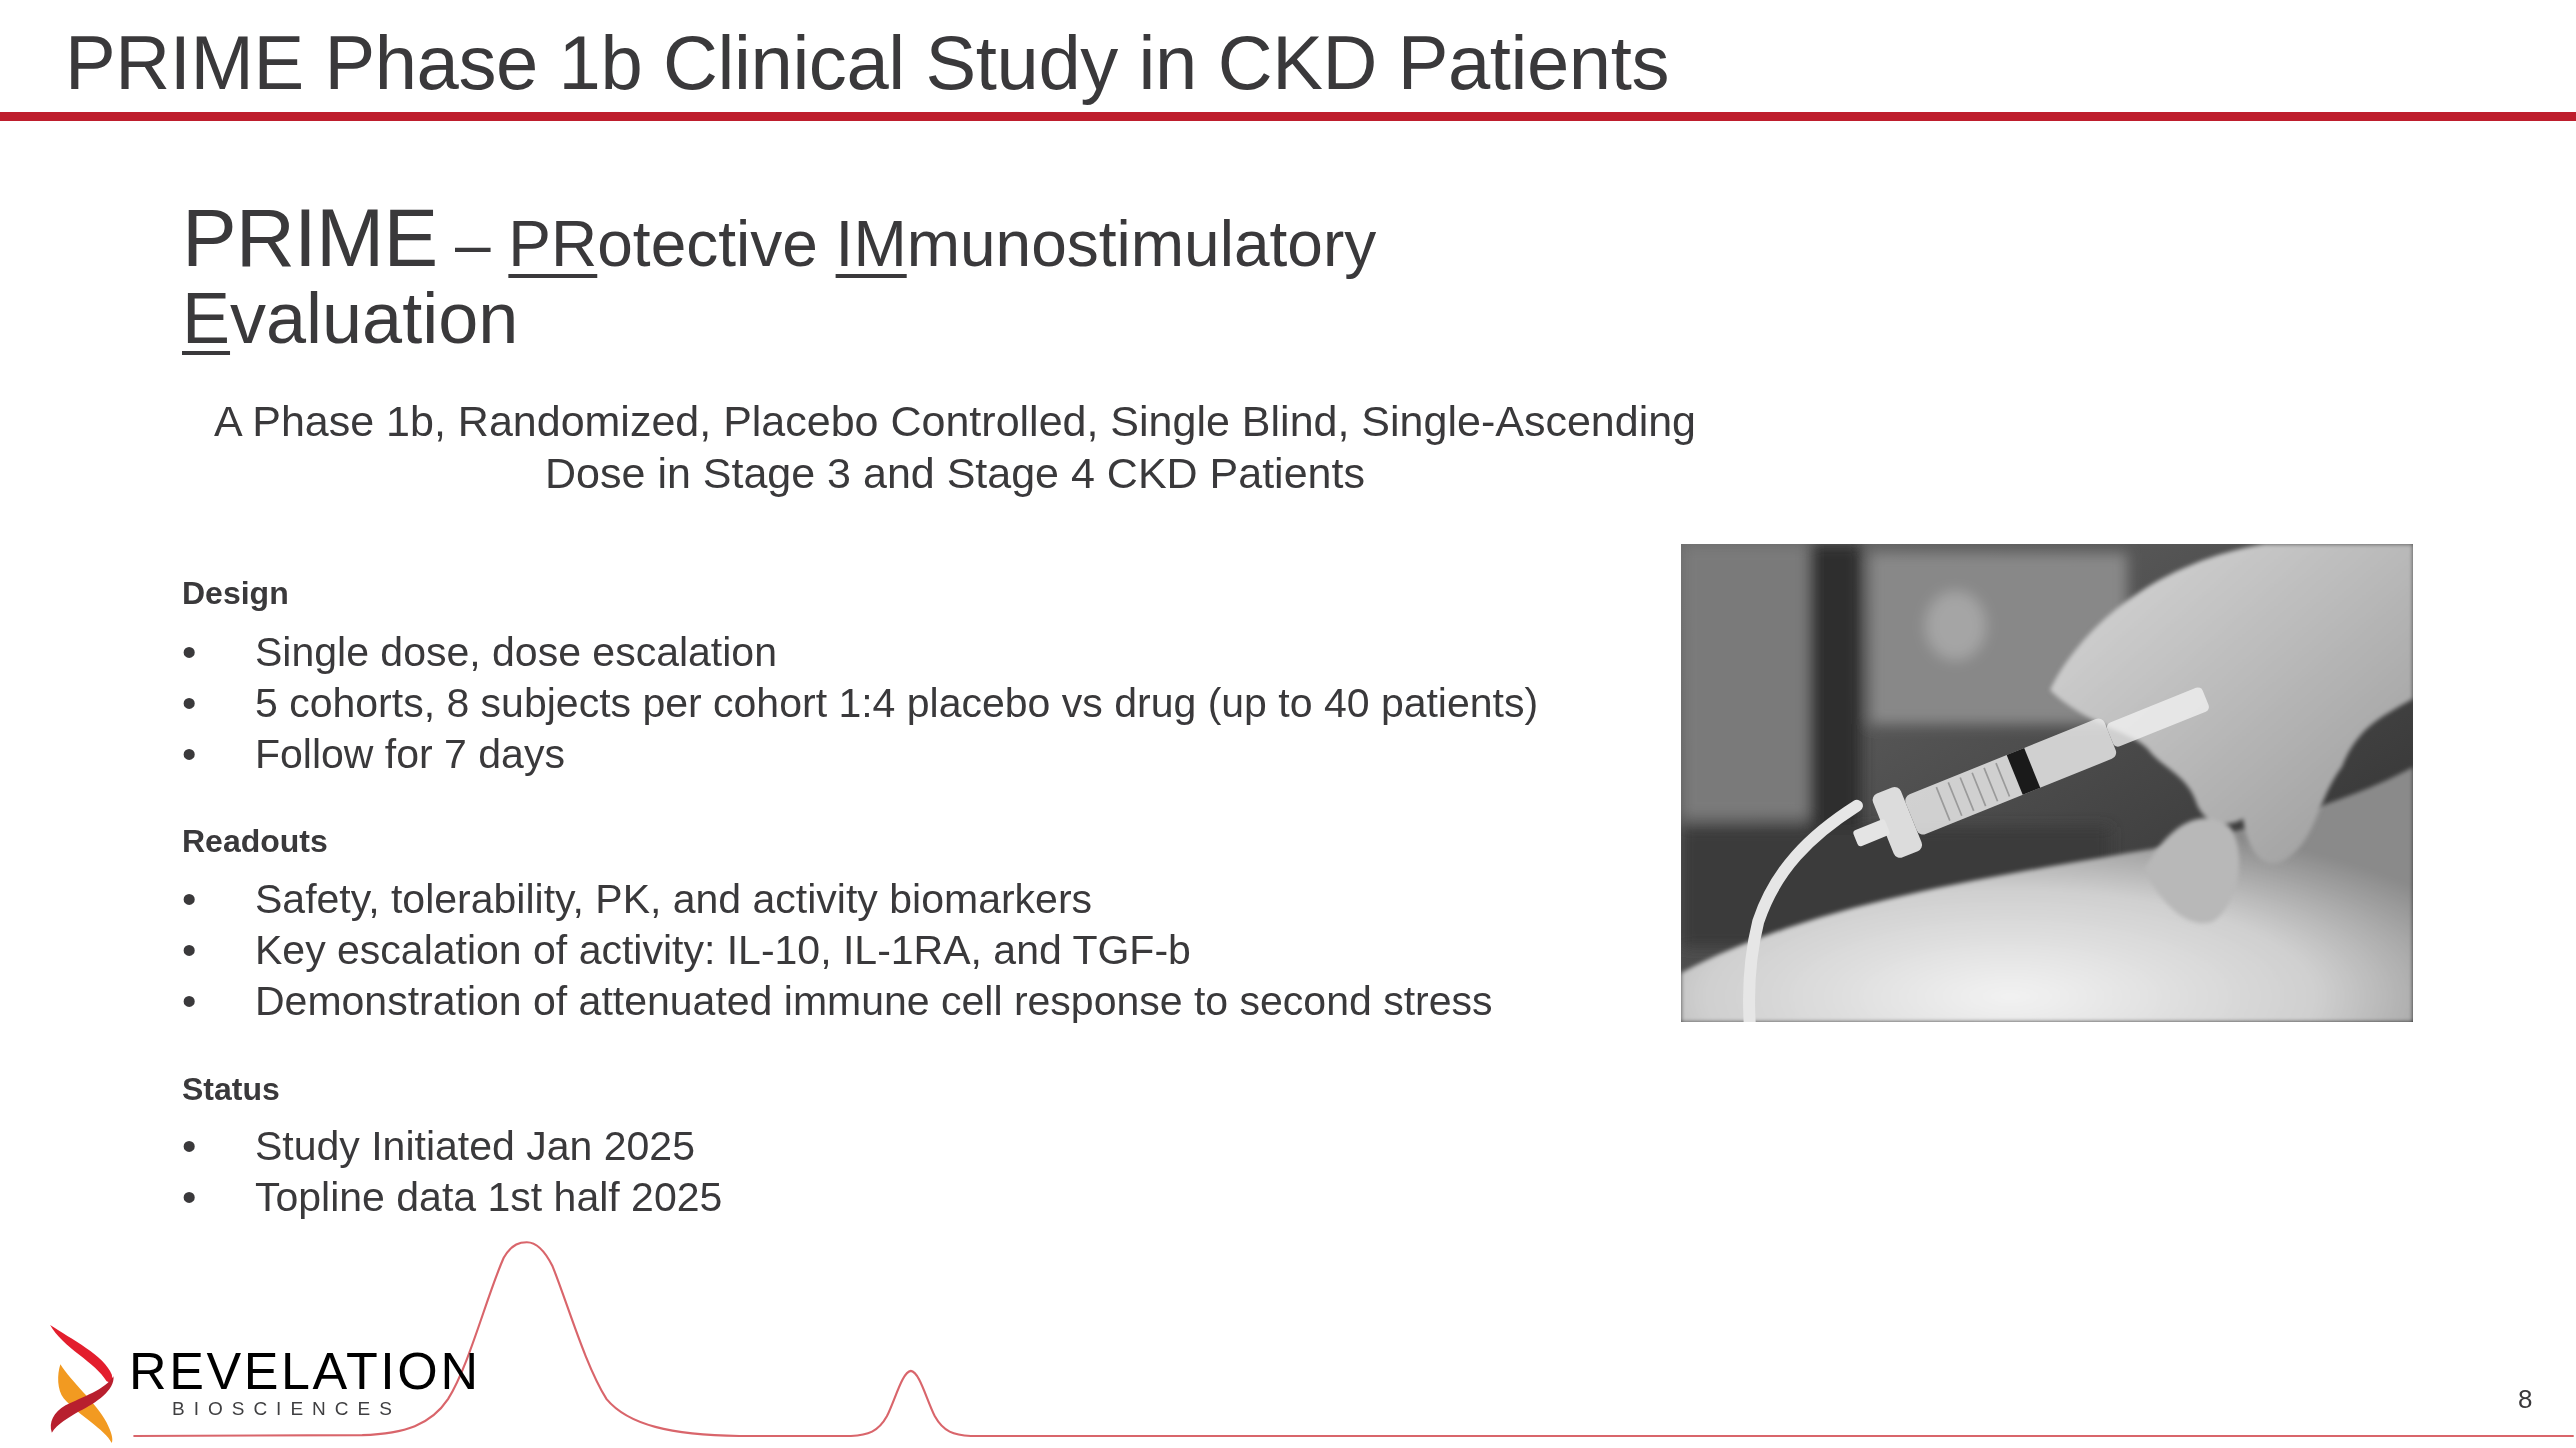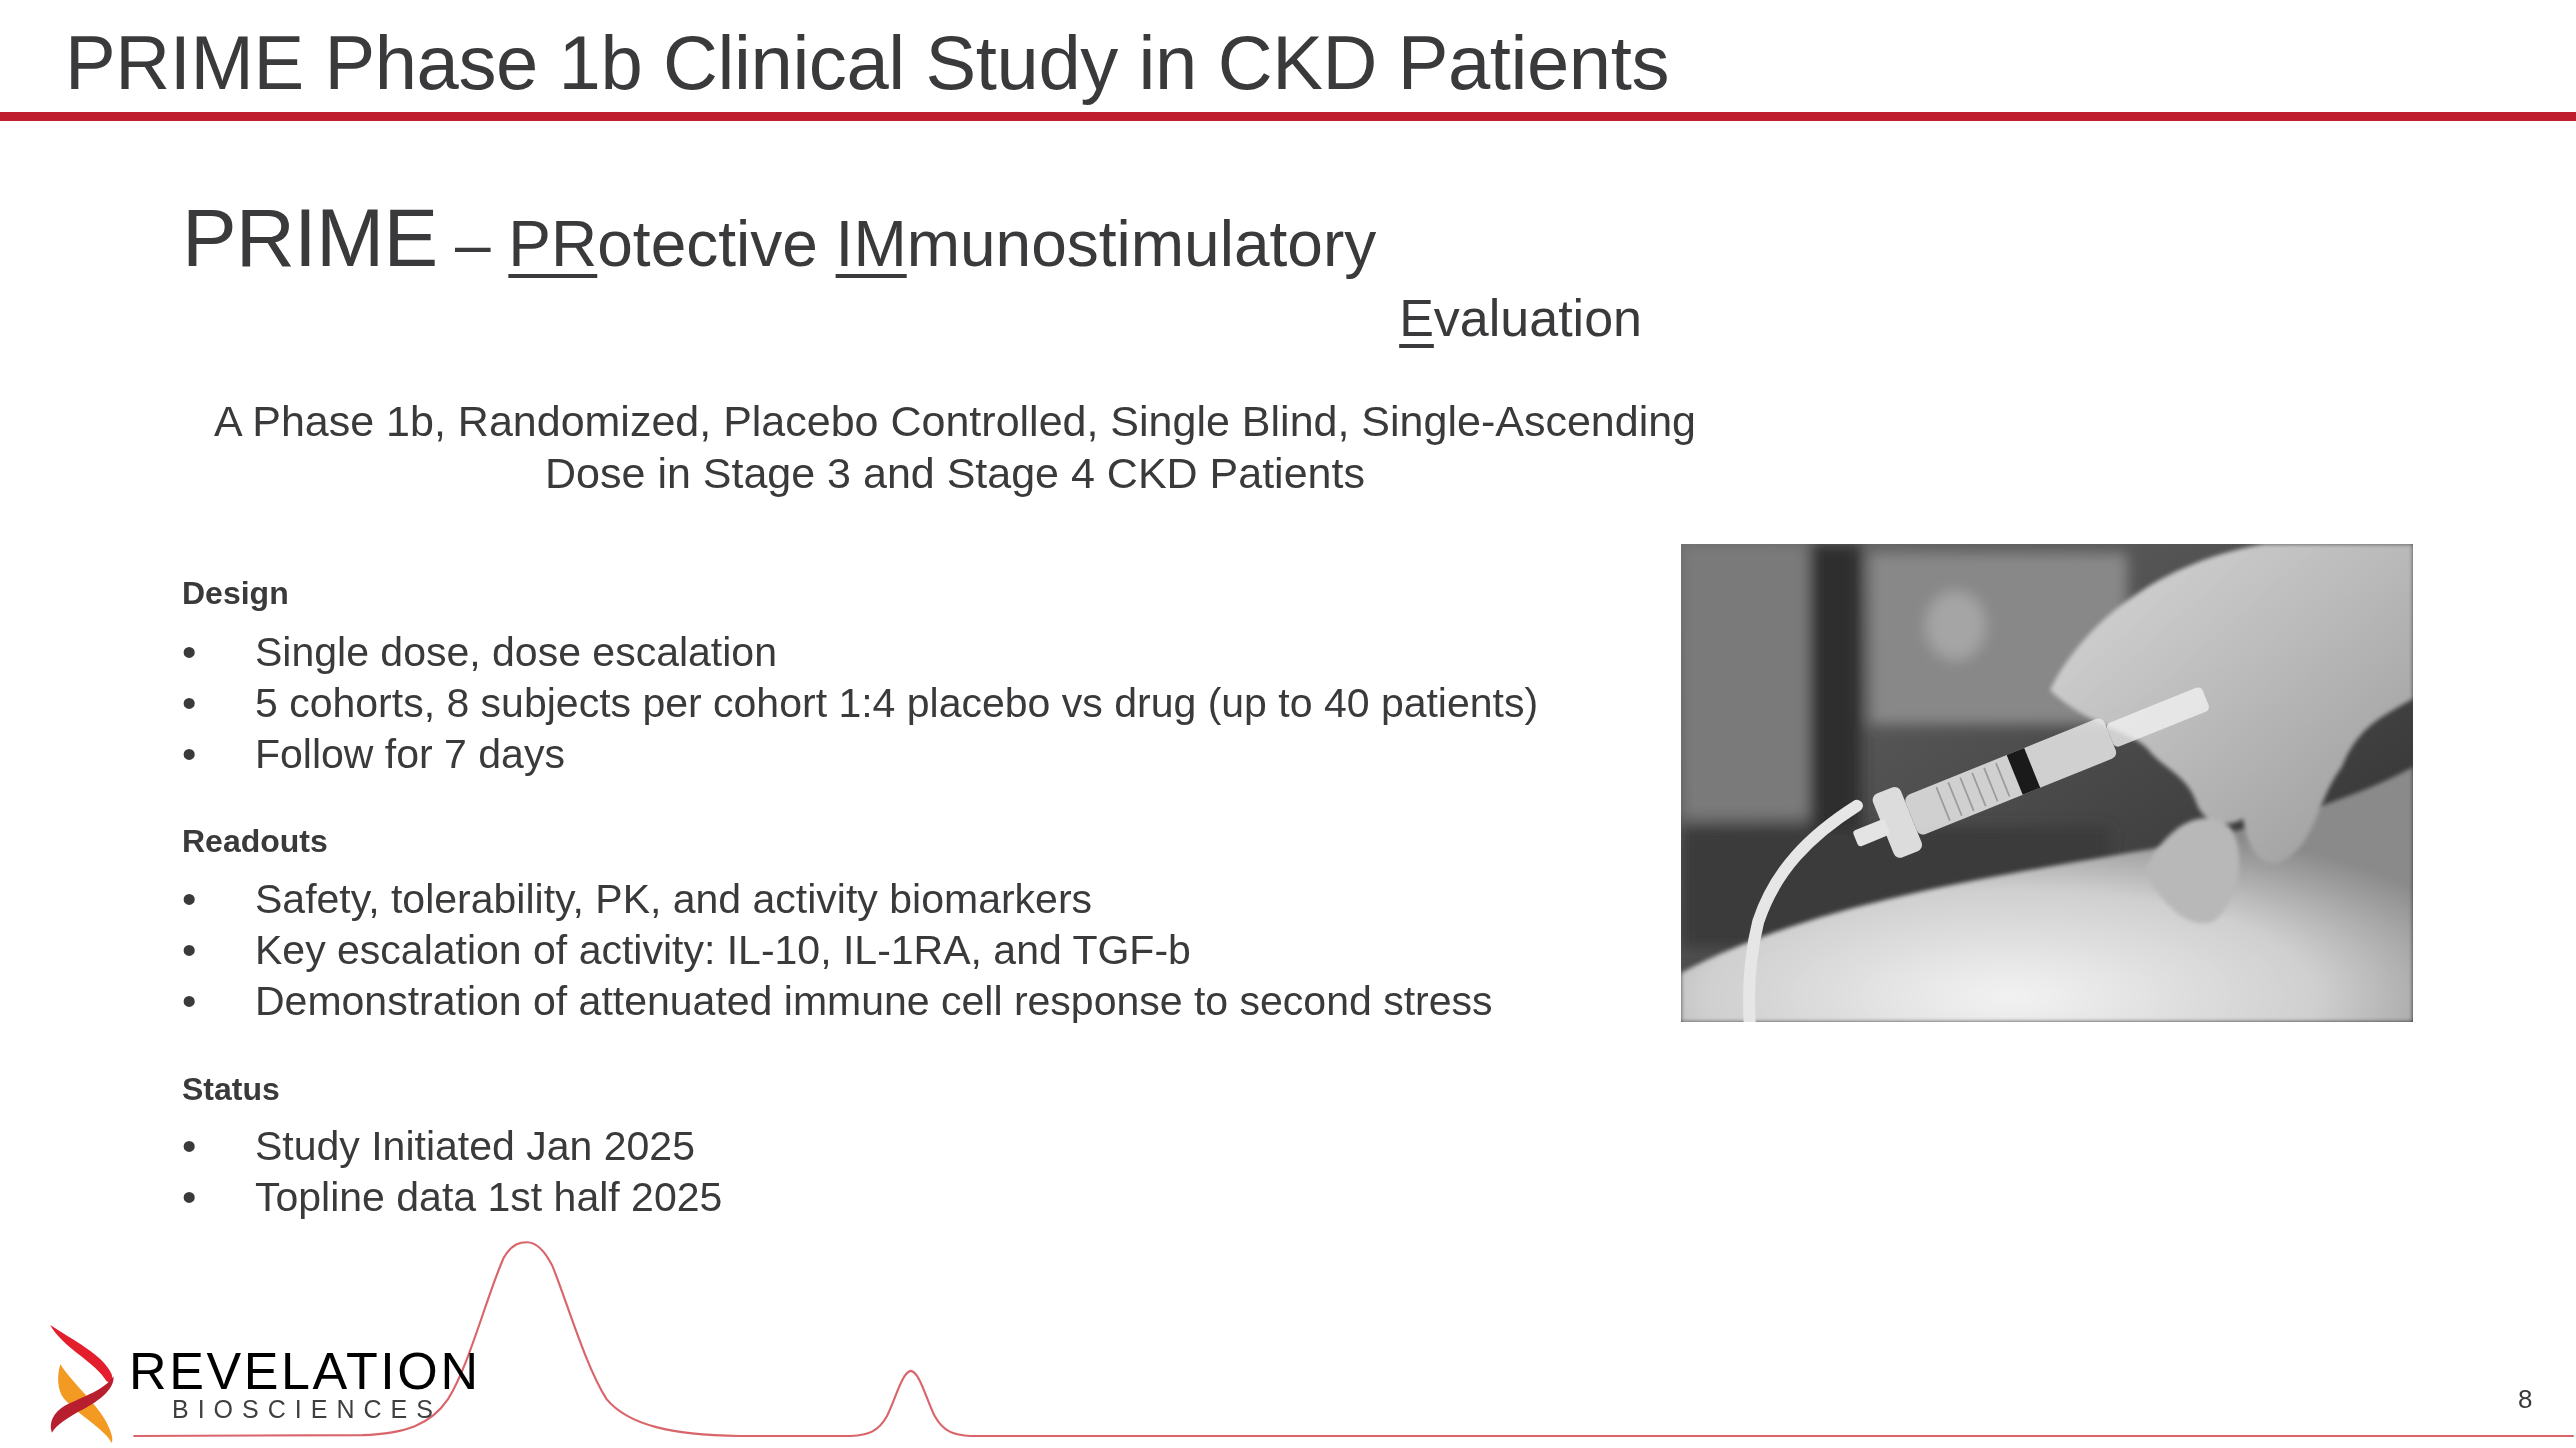--- a/index.html
+++ b/index.html
@@ -11,36 +11,36 @@
   .abs { position:absolute; }
   .slide-title {
     left:65px; top:15.5px; font-size:76px; line-height:94px; white-space:nowrap;
     color:#3a393b; letter-spacing:-0.4px;
   }
   .title-rule { left:0; top:112px; width:2576px; height:9.4px; background:#BE1E2D; }
 
   .acronym-block { left:182px; top:191px; width:1460px; font-weight:normal; color:#3a393b; }
   .acronym-line1 { font-size:64px; line-height:94px; white-space:nowrap; }
   .acronym-line1 .big { font-size:82px; letter-spacing:-0.9px; }
-  .acronym-line2 { font-size:52px; line-height:69px; white-space:nowrap; margin-top:-6.9px;text-align:right; }
+  .acronym-line2 { font-size:72px; line-height:69px; white-space:nowrap; margin-top:-6.9px; }
   .ul { text-decoration:underline; text-decoration-thickness:4.3px; text-underline-offset:7.7px; }
 
   .subtitle { left:182px; top:395px; font-size:43px; line-height:52px; width:1546px; color:#3a393b;text-align:center; }
 
   .section-head { left:182px; font-size:32px; font-weight:bold; line-height:60px; color:#3a393b; }
   .bullet-list { left:182px; margin:0; padding:0; list-style:none; }
   .bullet-item { position:relative; font-size:41px; line-height:51px; height:51px; white-space:nowrap; color:#3a393b; }
   .bullet-dot { position:absolute; left:0; top:0; width:52px; }
   .bullet-text { position:absolute; left:73px; top:0; }
 
   .photo { left:1681px; top:544px; width:732px; height:478px; overflow:hidden; }
 
   .logo-icon { left:45px; top:1321px; width:77px; height:125px; }
   .logo-word { left:129px; top:1348px; font-size:52px; line-height:46px; letter-spacing:2.6px; color:#000000; font-weight:normal; white-space:nowrap; }
-  .logo-sub { left:172px; top:1397px; font-size:25px; line-height:24px; letter-spacing:9px; color:#3f3f41; white-space:nowrap;text-align:right; }
+  .logo-sub { left:172px; top:1397px; font-size:19px; line-height:24px; letter-spacing:9px; color:#3f3f41; white-space:nowrap;text-align:right; }
 
   .wave { left:0; top:1202px; width:2576px; height:246px; }
   .page-num { left:2518px; top:1384px; font-size:26px; line-height:31px; color:#3a393b; }
 </style>
 </head>
 <body>
 
 <div class="abs slide-title">PRIME Phase 1b Clinical Study in CKD Patients</div>
 <div class="abs title-rule"></div>
 

